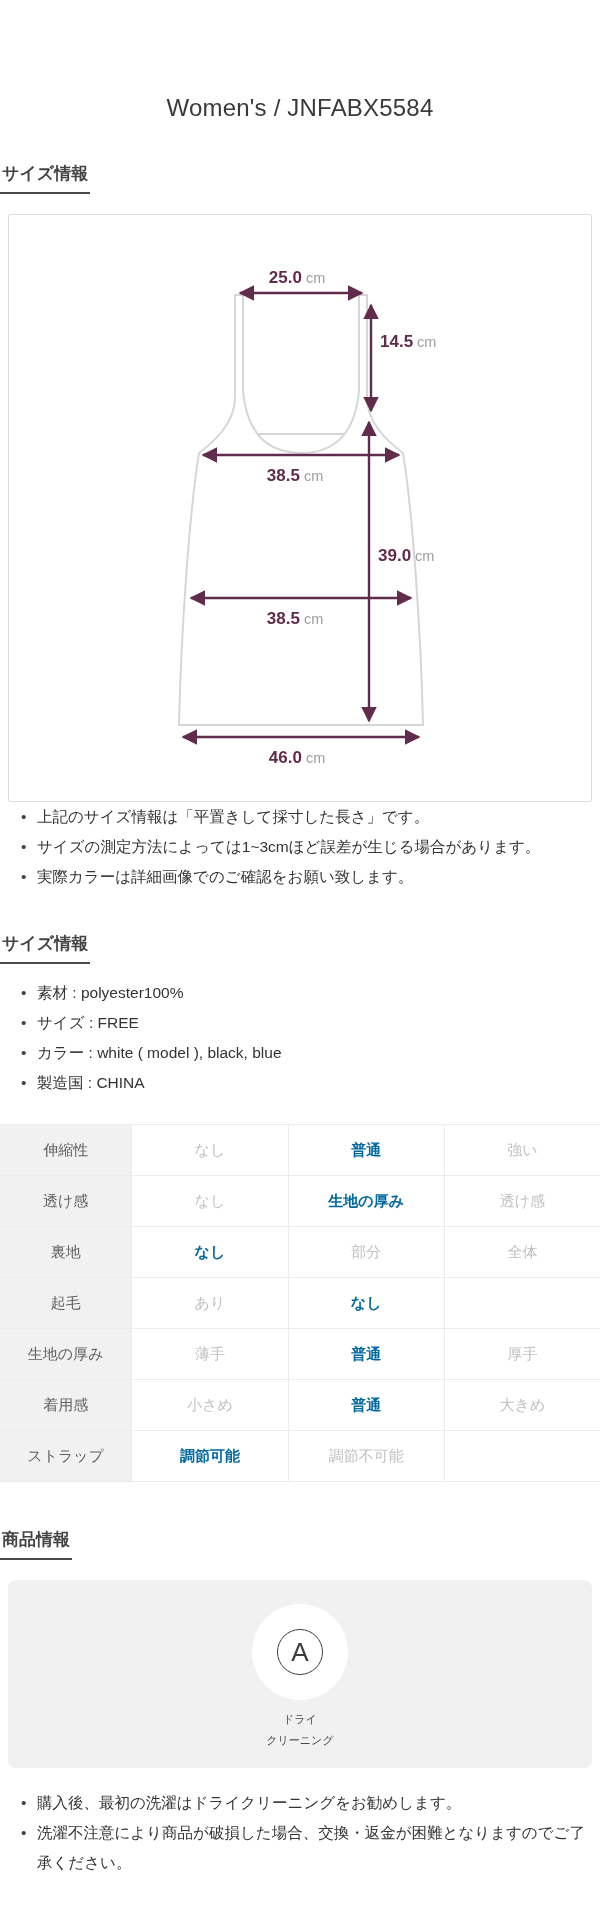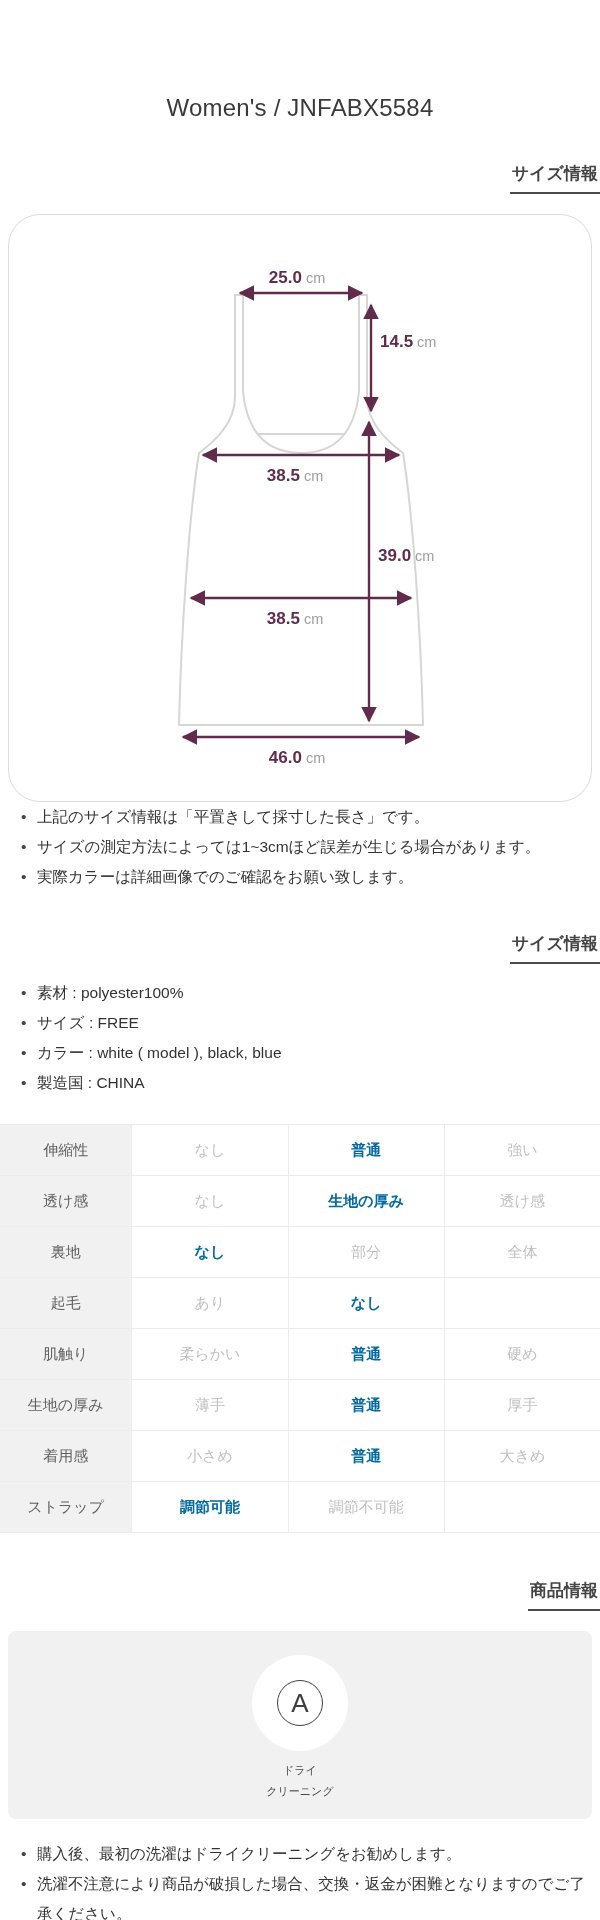--- a/index.html
+++ b/index.html
@@ -1,27 +1,27 @@
 <!DOCTYPE html>
 <html><head>
 <meta charset="utf-8">
 <style>
   html,body{margin:0;padding:0;background:#fff;}
   body{width:600px;font-family:"Liberation Sans","DejaVu Sans",sans-serif;color:#333;}
   .page{width:600px;overflow:hidden;}
 
   .title{margin-top:94px;text-align:center;font-size:24px;font-weight:400;color:#3a3a3a;letter-spacing:.2px;}
 
-  .sec-head{text-align:right;font-size:17px;font-weight:700;color:#444;margin-left:17px;}
+  .sec-head{text-align:left;font-size:17px;font-weight:700;color:#444;}
   .sec-head .uline{display:inline-block;padding:0 2px 7px 2px;border-bottom:2px solid #4a4a4a;}
   .sec-head.h1{margin-top:40px;}
   .sec-head.h2{margin-top:40px;}
   .sec-head.h3{margin-top:46px;}
 
-  .diagram-panel{margin:20px 8px 0 8px;height:588px;border:1px solid #dcdcdc;border-radius:32px;box-sizing:border-box;
+  .diagram-panel{margin:20px 8px 0 8px;height:588px;border:1px solid #dcdcdc;border-radius:2px;box-sizing:border-box;
     display:flex;align-items:center;justify-content:flex-start;background:#fff;}
   .mnum{fill:#612b4b;font-size:17px;font-weight:700;}
   .munit{fill:#9e9e9e;font-size:14.5px;font-weight:400;}
 
   ul.notes{list-style:none;margin:0;padding:0 14px 0 20px;}
   ul.notes li{position:relative;padding-left:17px;font-size:15.5px;line-height:30px;color:#333;}
   ul.notes li::before{content:"\2022";position:absolute;left:1px;top:0;color:#444;}
   ul.size-notes{}
   ul.spec-notes{margin-top:14px;}
   ul.care-notes{margin-top:20px;padding-bottom:16px;}
@@ -125,26 +125,20 @@
         <td class="attr-cell">部分</td>
         <td class="attr-cell">全体</td>
       </tr>
       <tr>
         <td class="rowlabel">起毛</td>
         <td class="attr-cell">あり</td>
         <td class="attr-cell sel">なし</td>
         <td class="attr-cell"></td>
       </tr>
       <tr>
-        <td class="rowlabel">肌触り</td>
-        <td class="attr-cell">柔らかい</td>
-        <td class="attr-cell sel">普通</td>
-        <td class="attr-cell">硬め</td>
-      </tr>
-      <tr>
         <td class="rowlabel">生地の厚み</td>
         <td class="attr-cell">薄手</td>
         <td class="attr-cell sel">普通</td>
         <td class="attr-cell">厚手</td>
       </tr>
       <tr>
         <td class="rowlabel">着用感</td>
         <td class="attr-cell">小さめ</td>
         <td class="attr-cell sel">普通</td>
         <td class="attr-cell">大きめ</td>

